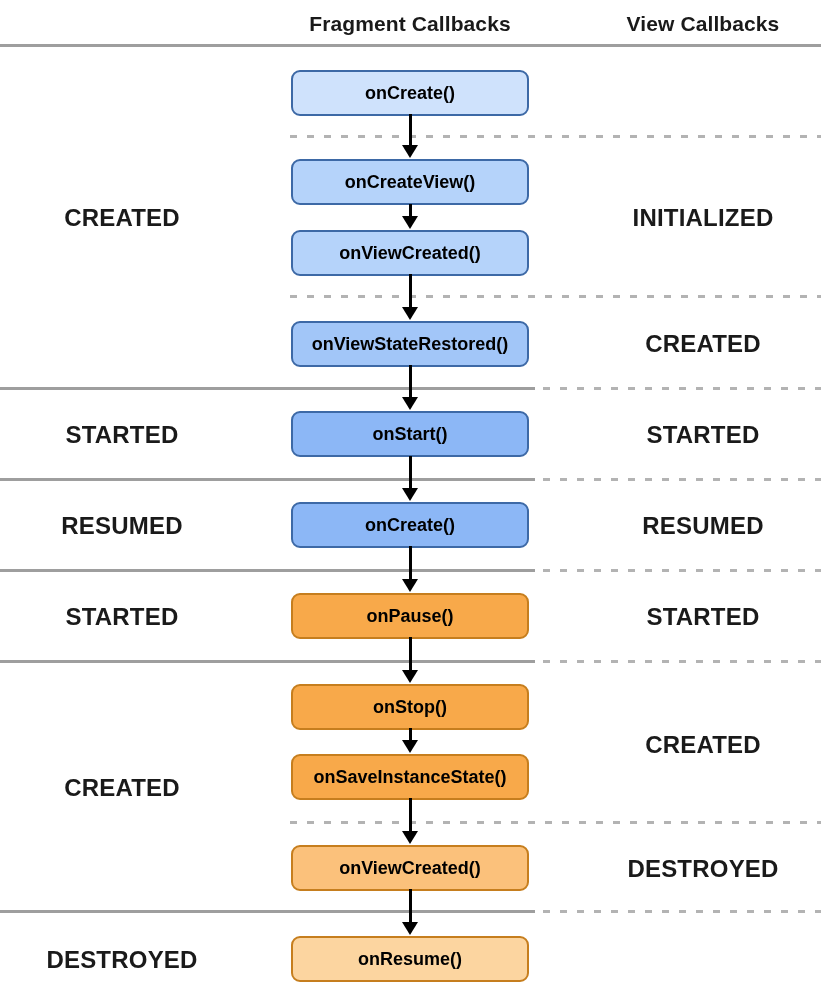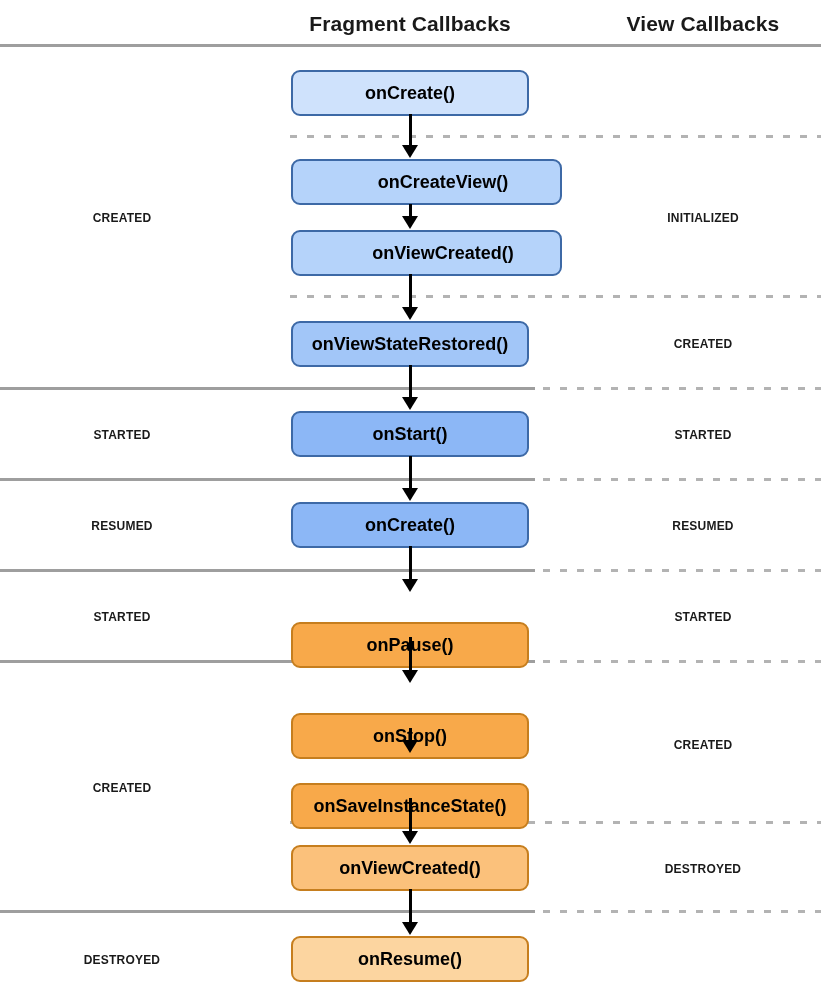--- a/index.html
+++ b/index.html
@@ -5,36 +5,36 @@
   html,body{margin:0;padding:0;background:#ffffff;}
   #canvas{
     position:relative;width:821px;height:1004px;background:#ffffff;
     font-family:"Liberation Sans","DejaVu Sans",sans-serif;overflow:hidden;
   }
   .hdr{
     position:absolute;top:12px;font-size:21px;font-weight:bold;color:var(--text);
     text-align:center;letter-spacing:0.1px;
   }
   .state{
-    position:absolute;font-size:12px;font-weight:bold;color:var(--text);
+    position:absolute;font-size:24px;font-weight:bold;color:var(--text);
     text-align:center;line-height:24px;letter-spacing:0.2px;
   }
   .line{position:absolute;height:3px;}
   .line.solid{background:var(--line);}
   .line.dashed{background:repeating-linear-gradient(to right,var(--dash) 0 7px,transparent 7px 17px);}
   .box{
     position:absolute;left:291px;width:234px;height:42px;
     border:2px solid var(--blue-border);border-radius:9px;
     display:flex;align-items:center;justify-content:center;
     font-size:18px;font-weight:bold;color:#000000;
   }
   .box.orange{border-color:var(--orange-border);}
-  .c-b1{background:var(--blue1);text-align:right;} .c-b2{background:var(--blue2);padding-left:33px;}
+  .c-b1{background:var(--blue1);text-align:right;} .c-b2{background:var(--blue2);}
   .c-b3{background:var(--blue3);} .c-b4{background:var(--blue4);border-radius:9px;}
-  .c-o1{background:var(--orange1);margin-top:29px;} .c-o2{background:var(--orange2);} .c-o3{background:var(--orange3);}
+  .c-o1{background:var(--orange1);} .c-o2{background:var(--orange2);} .c-o3{background:var(--orange3);}
   .arrow{position:absolute;left:402px;width:17px;}
   .arrow .shaft{position:absolute;left:7px;top:0;width:3px;height:calc(100% - 11px);background:#000000;}
   .arrow .head{
     position:absolute;left:0;bottom:0;width:0;height:0;
     border-left:8.5px solid transparent;border-right:8.5px solid transparent;
     border-top:13px solid #000000;
   }
 </style>
 </head>
 <body>

